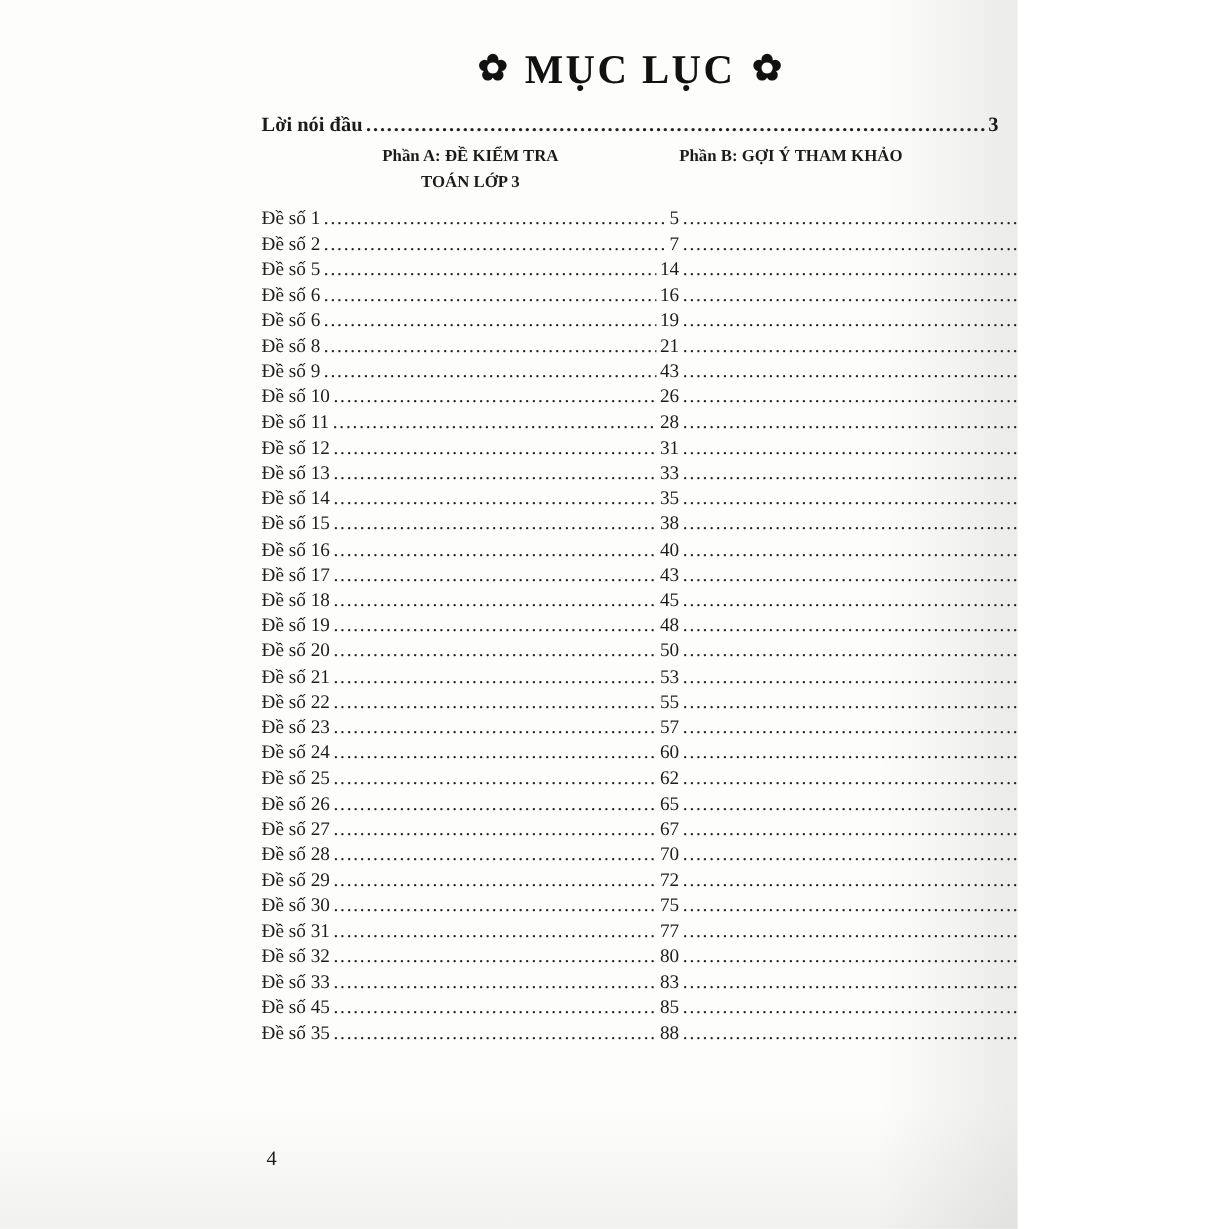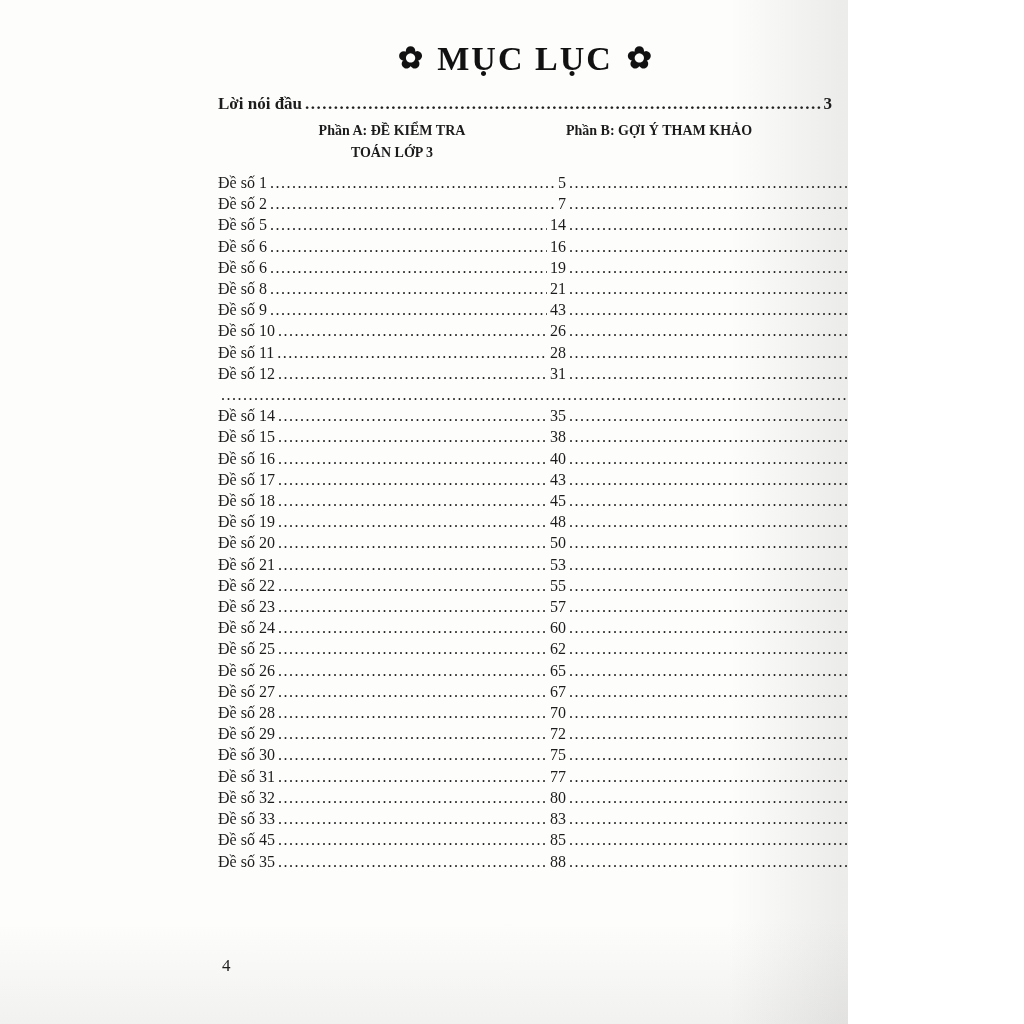--- a/index.html
+++ b/index.html
@@ -246,20 +246,25 @@
       <span class="dots"></span>
       <span class="page">31</span>
     </span>
     <span class="col-b">
       <span class="dots"></span>
 
     </span>
   </div>
 
   <div class="row">
+    <span class="col-a">
+      <span>Đề số 13</span>
+      <span class="dots"></span>
+      <span class="page">33</span>
+    </span>
     <span class="col-b">
       <span class="dots"></span>
 
     </span>
   </div>
 
   <div class="row">
     <span class="col-a">
       <span>Đề số 14</span>
       <span class="dots"></span>

